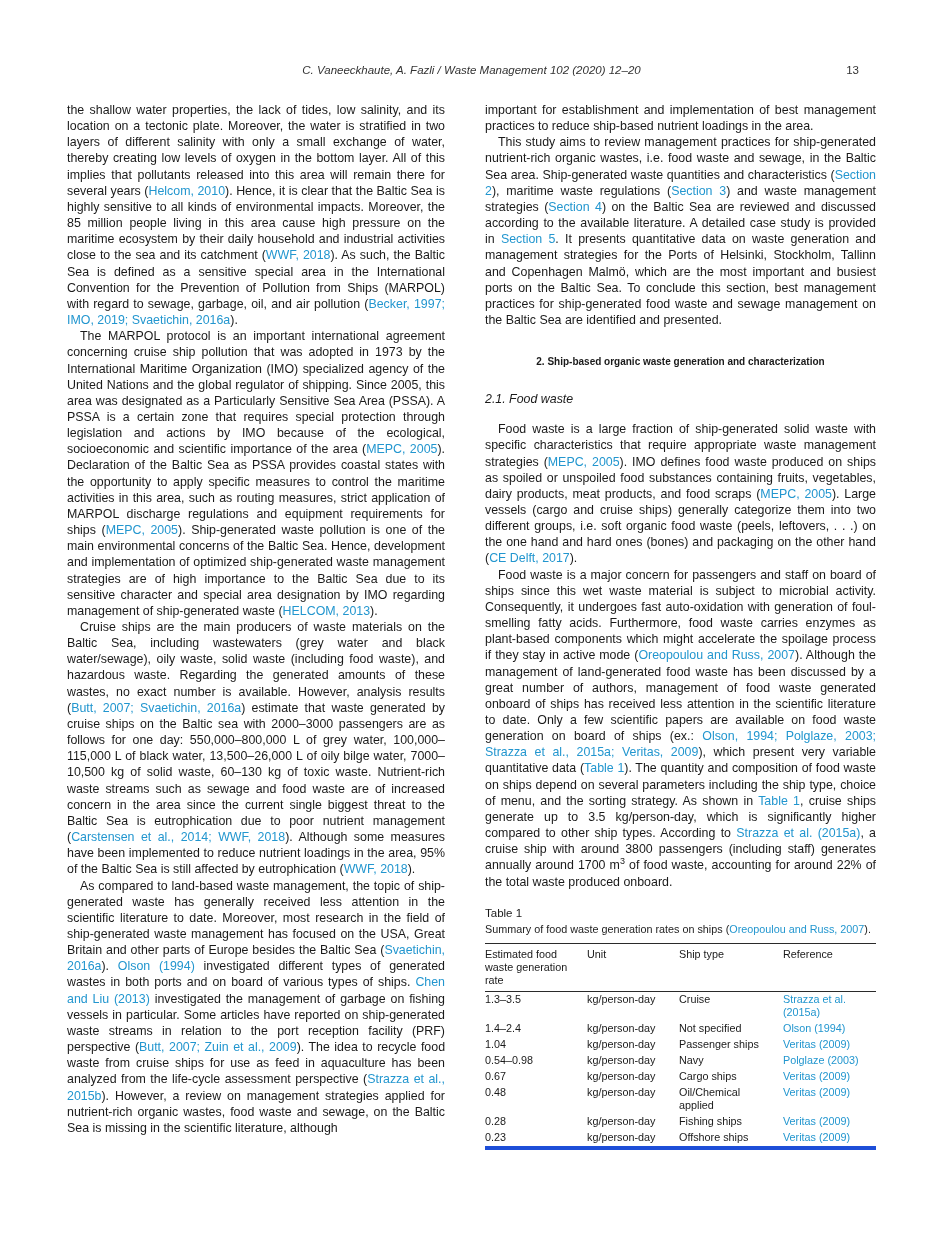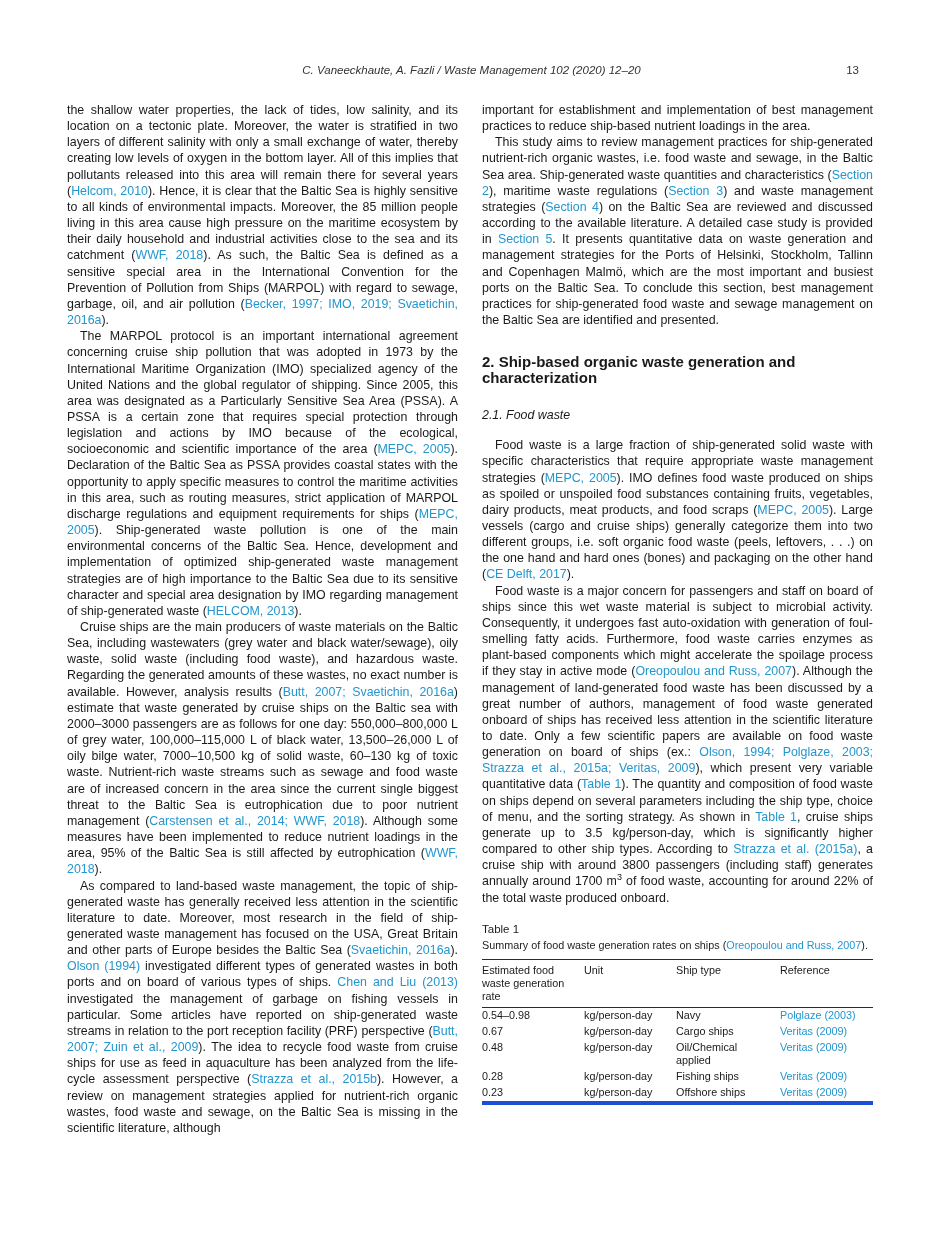--- a/index.html
+++ b/index.html
@@ -5,27 +5,27 @@
   * { margin:0; padding:0; box-sizing:border-box; }
   html, body { background:#e8e8e8; }
   .page {
     width:925px; height:1234px; background:#ffffff; margin:0 auto;
     padding:64px 49px 0 67px; position:relative; overflow:hidden;
     font-family:Liberation Sans, sans-serif; color:#1a1a1a;
   }
   .header { position:relative; width:809px; height:16px; margin-bottom:22px; }
   .running-title { text-align:center; font-style:italic; font-size:11.5px; color:#333; }
   .page-number { position:absolute; right:17px; top:0; font-size:11.5px; color:#333; }
-  .columns { display:flex; gap:24px; }
+  .columns { display:flex; gap:40px; }
   .col { width:391px; }
   .para { font-size:12.4px; line-height:16.15px; text-align:justify; margin:0; hyphens:auto; }
   .para.indent { text-indent:13px; }
   .cite { color:var(--link,#2296cf); cursor:pointer; }
   sup { font-size:9px; line-height:0; }
-  .section-heading { font-size:15px; font-weight:bold; margin:26px 0 0 0; line-height:16px; }
+  .section-heading { font-size:10px; font-weight:bold; margin:26px 0 0 0; line-height:16px;text-align:center; }
   .subsection-heading { font-size:12.4px; font-style:italic; font-weight:normal; margin:21px 0 0 0; line-height:16px; }
   #right-body { margin-top:14px; }
   .table-block { margin-top:16px; width:391px; }
   .table-label { font-size:11.5px; line-height:14px; }
   .table-caption { font-size:10.8px; line-height:13px; color:#222; margin:3px 0 7px 0; }
   table { width:100%; border-collapse:collapse; font-size:10.8px; line-height:13px;
           border-top:1px solid #2a2a2a; border-bottom:4px solid #1d4ed8; }
   thead tr { border-bottom:1px solid #2a2a2a; }
   th { text-align:left; font-weight:normal; vertical-align:top; padding:4px 6px 4px 0; }
   td { text-align:left; vertical-align:top; padding:1.5px 6px 1.5px 0; }
@@ -67,20 +67,38 @@
           <thead id="table-head">
               <tr>
                 <th class="c0">Estimated food waste generation rate</th>
                 <th class="c1">Unit</th>
                 <th class="c2">Ship type</th>
                 <th class="c3">Reference</th>
               </tr>
             </thead>
           <tbody id="table-body">
               <tr>
+                <td class="c0">1.3–3.5</td>
+                <td class="c1">kg/person-day</td>
+                <td class="c2">Cruise</td>
+                <td class="c3"><span class="cite">Strazza et al. (2015a)</span></td>
+              </tr>
+              <tr>
+                <td class="c0">1.4–2.4</td>
+                <td class="c1">kg/person-day</td>
+                <td class="c2">Not specified</td>
+                <td class="c3"><span class="cite">Olson (1994)</span></td>
+              </tr>
+              <tr>
+                <td class="c0">1.04</td>
+                <td class="c1">kg/person-day</td>
+                <td class="c2">Passenger ships</td>
+                <td class="c3"><span class="cite">Veritas (2009)</span></td>
+              </tr>
+              <tr>
                 <td class="c0">0.54–0.98</td>
                 <td class="c1">kg/person-day</td>
                 <td class="c2">Navy</td>
                 <td class="c3"><span class="cite">Polglaze (2003)</span></td>
               </tr>
               <tr>
                 <td class="c0">0.67</td>
                 <td class="c1">kg/person-day</td>
                 <td class="c2">Cargo ships</td>
                 <td class="c3"><span class="cite">Veritas (2009)</span></td>

